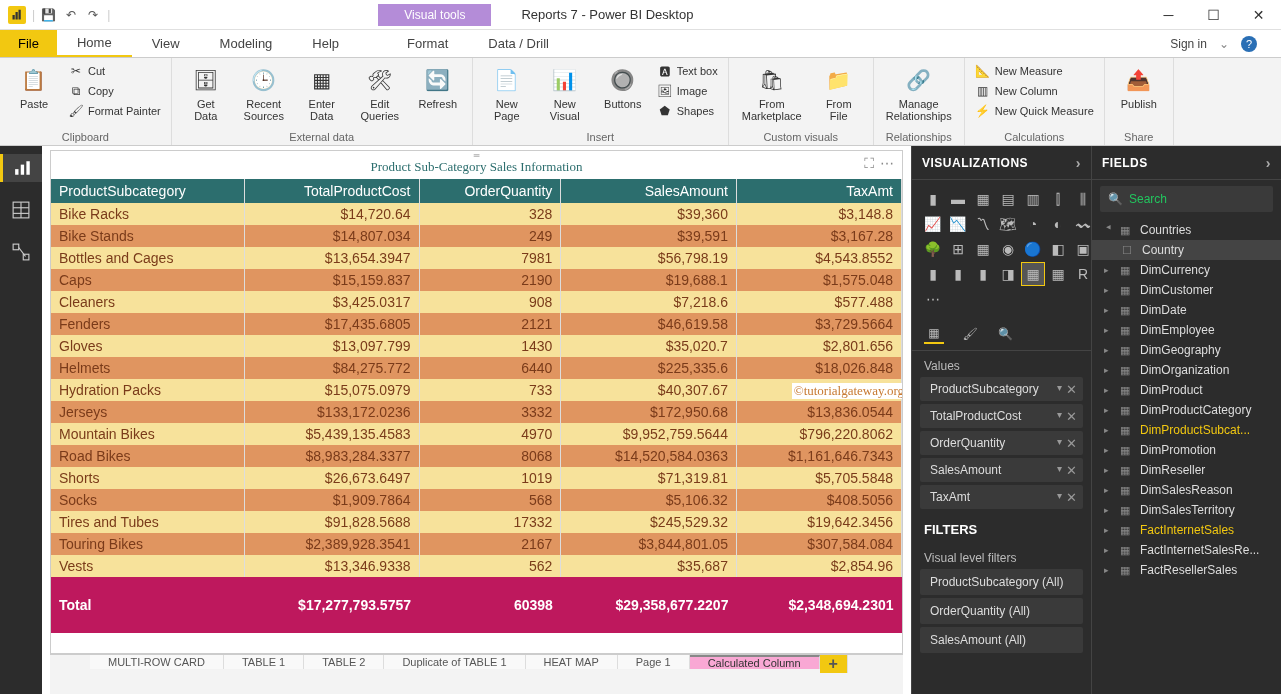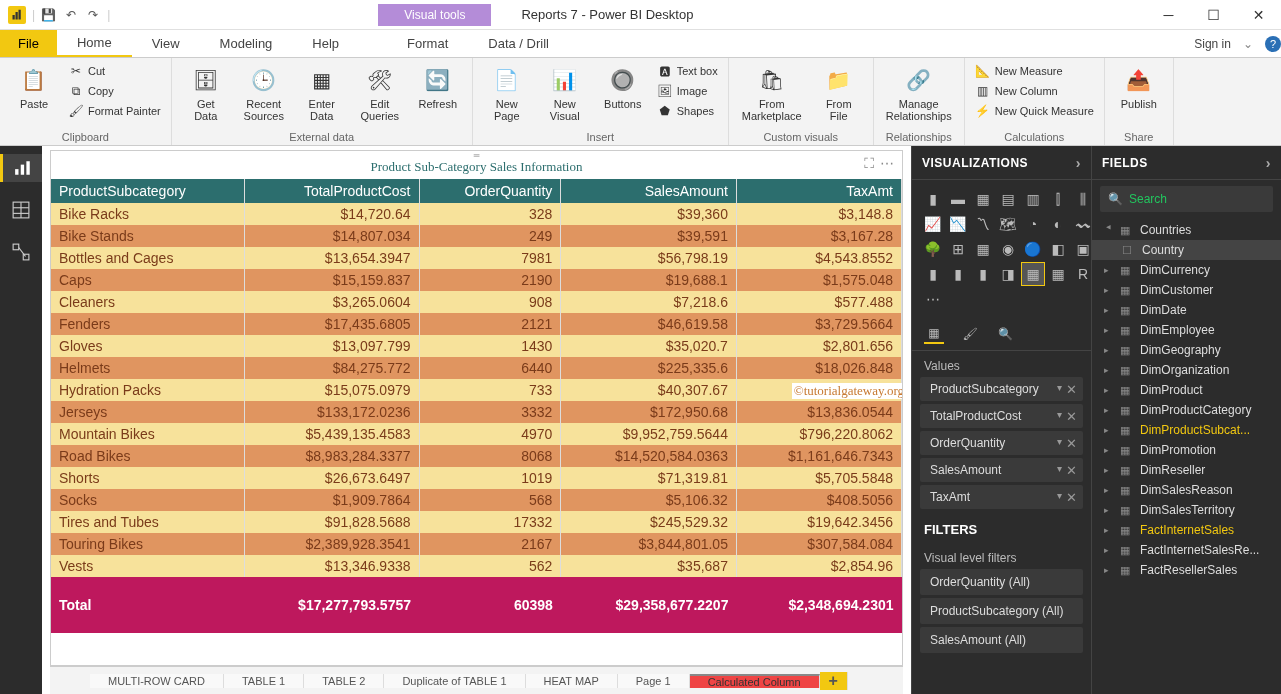--- a/index.html
+++ b/index.html
@@ -14,21 +14,21 @@
 .visual-tools { background: #b48cd8; color: #fff; padding: 4px 26px; font-size: 12px; margin-left: 260px; }
 .app-title { margin-left: 30px; font-size: 13px; color: #333; }
 .win-controls { margin-left: auto; display: flex; }
 .win-btn { width: 45px; height: 30px; display: flex; align-items: center; justify-content: center; font-size: 14px; color: #333; }
 
 
 .ribbon-tabs { height: 28px; display: flex; align-items: stretch; border-bottom: 1px solid #ccc; background: #fff; }
 .ribbon-tab { padding: 0 20px; display: flex; align-items: center; font-size: 13px; color: #444; cursor: pointer; }
 .ribbon-tab.file { background: #f2c811; color: #000; font-weight: 400; padding: 0 18px; }
 .ribbon-tab.active { border-bottom: 2px solid #f2c811; }
-.signin { margin-left: auto; display: flex; align-items: center; gap: 12px; padding-right: 0; font-size: 12px; color: #444; }
+.signin { margin-left: auto; display: flex; align-items: center; gap: 12px; padding-right: 24px; font-size: 12px; color: #444; }
 
 
 .ribbon { height: 88px; background: #f3f3f3; display: flex; border-bottom: 1px solid #ccc; }
 .ribbon-group { display: flex; flex-direction: column; border-right: 1px solid #ddd; padding: 4px 8px 2px; }
 .ribbon-group-content { flex: 1; display: flex; align-items: flex-start; gap: 6px; }
 .ribbon-group-label { text-align: center; font-size: 11px; color: #666; padding-top: 2px; }
 .ribbon-big-btn { display: flex; flex-direction: column; align-items: center; width: 52px; font-size: 11px; color: #333; text-align: center; gap: 2px; padding-top: 2px; }
 .ribbon-big-btn .icon { width: 32px; height: 32px; display: flex; align-items: center; justify-content: center; font-size: 20px; }
 .ribbon-small-list { display: flex; flex-direction: column; gap: 2px; font-size: 11px; color: #333; }
 .ribbon-small-item { display: flex; align-items: center; gap: 4px; padding: 1px 2px; }
@@ -51,24 +51,24 @@
 .data-table thead th.num { text-align: right; }
 .data-table tbody td { padding: 3px 8px; color: #7a3b1a; border-right: 1px solid #ddd; }
 .data-table tbody tr.r0 { background: #f7e29b; }
 .data-table tbody tr.r1 { background: #e09560; }
 .data-table tbody td.num { text-align: right; color: #7a3b1a; }
 .data-table tfoot td { background: #be185d; color: #fff; font-weight: bold; padding: 20px 8px; }
 .data-table tfoot td.num { text-align: right; }
 
 .watermark { position: absolute; top: 232px; right: -4px; color: #c77932; font-size: 13px; font-family: Georgia, serif; background: #fff; padding: 0 2px; }
 
-.page-tabs { height: 28px; display: flex; align-items: center; border-top: 1px solid #ccc; background: #f3f3f3; margin-top: 0; }
+.page-tabs { height: 40px; display: flex; align-items: flex-start; border-top: 1px solid #ccc; background: #f3f3f3; margin-top: 0; }
 .ptab-spacer { width: 40px; }
 .page-tab { padding: 0 18px; display: flex; align-items: center; font-size: 11px; color: #555; border-right: 1px solid #ddd; background: #f9f9f9; }
-.page-tab.active { background: #ef4444; border-top: 2px solid #888; color: #333; }
+.page-tab.active { background: #f9a8d4; border-top: 2px solid #888; color: #333; }
 .page-tab.add { background: #f2c811; width: 28px; justify-content: center; font-size: 16px; font-weight: bold; padding: 0; }
 
 
 .right-panes { display: flex; background: #2c2c2c; }
 .pane { width: 180px; background: #2c2c2c; color: #ccc; display: flex; flex-direction: column; border-left: 1px solid #444; }
 .pane-header { height: 34px; display: flex; align-items: center; justify-content: space-between; padding: 0 10px; font-size: 12px; font-weight: bold; color: #fff; letter-spacing: 0.5px; border-bottom: 1px solid #444; }
 .viz-gallery { display: grid; grid-template-columns: repeat(7, 22px); gap: 3px; padding: 8px 10px; }
 .viz-icon { width: 22px; height: 22px; display: flex; align-items: center; justify-content: center; font-size: 14px; color: #bbb; }
 .viz-icon.sel { background: #555; outline: 1px solid #f2c811; }
 .format-tabs { display: flex; gap: 16px; padding: 6px 12px; border-bottom: 1px solid #444; }
@@ -357,21 +357,21 @@
             </tr>
             <tr class="r1">
               <td>Caps</td>
               <td class="num">$15,159.837</td>
               <td class="num">2190</td>
               <td class="num">$19,688.1</td>
               <td class="num">$1,575.048</td>
             </tr>
             <tr class="r0">
               <td>Cleaners</td>
-              <td class="num">$3,265.0604</td>
+              <td class="num">$3,425.0317</td>
               <td class="num">908</td>
               <td class="num">$7,218.6</td>
               <td class="num">$577.488</td>
             </tr>
             <tr class="r1">
               <td>Fenders</td>
               <td class="num">$17,435.6805</td>
               <td class="num">2121</td>
               <td class="num">$46,619.58</td>
               <td class="num">$3,729.5664</td>
@@ -557,22 +557,22 @@
             <span>TaxAmt</span>
             <span style="display:flex;gap:4px">
               <span style="font-size:10px;color:#999">▾</span>
               <span class="x">✕</span>
             </span>
           </div>
         </div>
       <div class="filters-header">FILTERS</div>
       <div class="section-label">Visual level filters</div>
       <div id="filters">
+          <div class="filter-item">ProductSubcategory  (All)</div>
           <div class="filter-item">OrderQuantity  (All)</div>
-          <div class="filter-item">ProductSubcategory  (All)</div>
           <div class="filter-item">SalesAmount  (All)</div>
         </div>
     </div>
 
     <div class="pane fields-pane">
       <div class="pane-header">
           <span>FIELDS</span>
           <span class="chev">›</span>
         </div>
       <div class="search-box">

